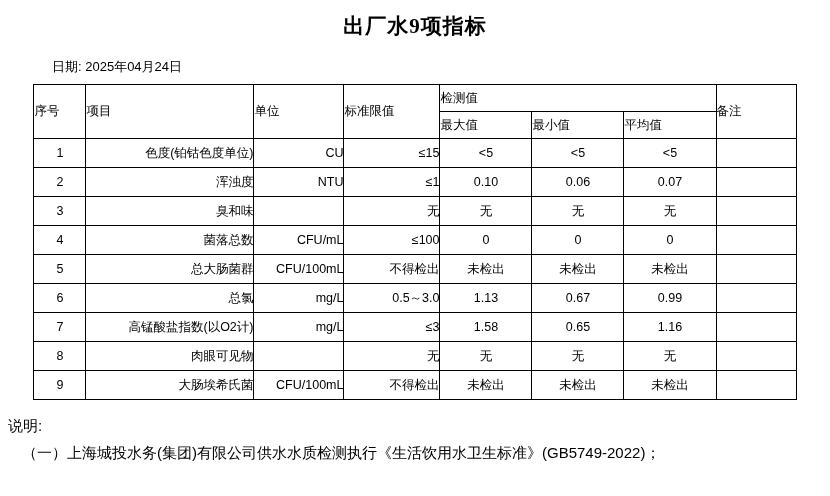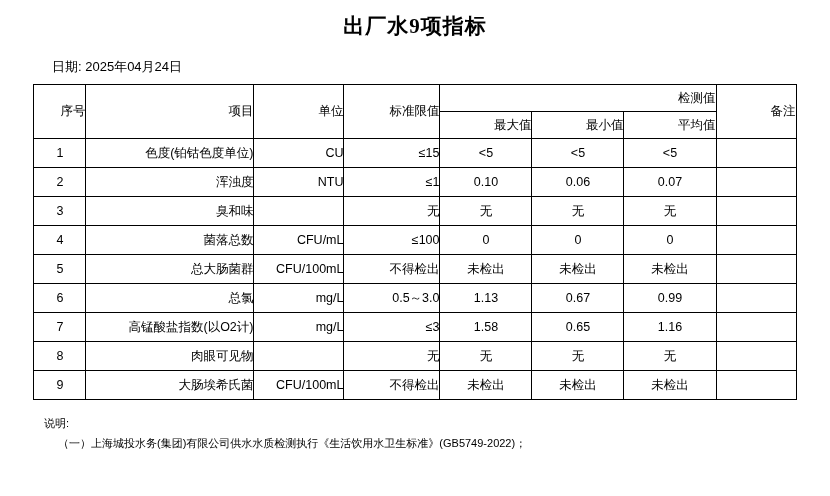--- a/index.html
+++ b/index.html
@@ -43,39 +43,39 @@
   table.report th,
   table.report td {
     border: 1px solid #000000;
     font-size: 12.5px;
     font-weight: normal;
     padding: 0;
     height: 26px;
     vertical-align: middle;
   }
   table.report th {
-    text-align: right;
+    text-align: left;
     font-weight: normal;
   }
   .hdr-tall {
     height: 30px;
   }
   .c-center { text-align: center; }
   .c-left { text-align: right; padding-left: 8px !important; }
   .col-idx { width: 52px; }
   .col-item { width: 168px; }
   .col-unit { width: 90px; }
   .col-std { width: 96px; }
   .col-val { width: 92px; }
   .col-note { width: 80px; }
   .rowh { height: 29px; }
   .notes {
     margin-top: 14px;
-    margin-left: 44px;
-    font-size: 11px;
+    margin-left: 8px;
+    font-size: 15px;
     line-height: 1.65;
   }
   .notes .n-title {
     margin-bottom: 2px;
   }
   .notes .n-line {
     margin-left: 14px;
   }
 </style>
 </head>

